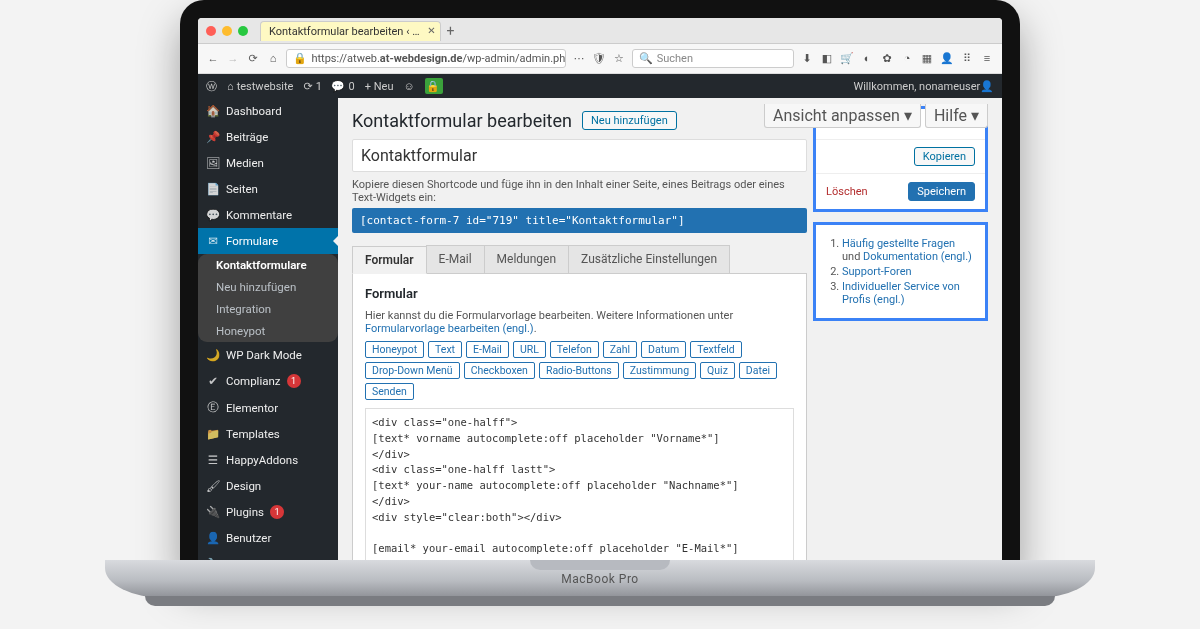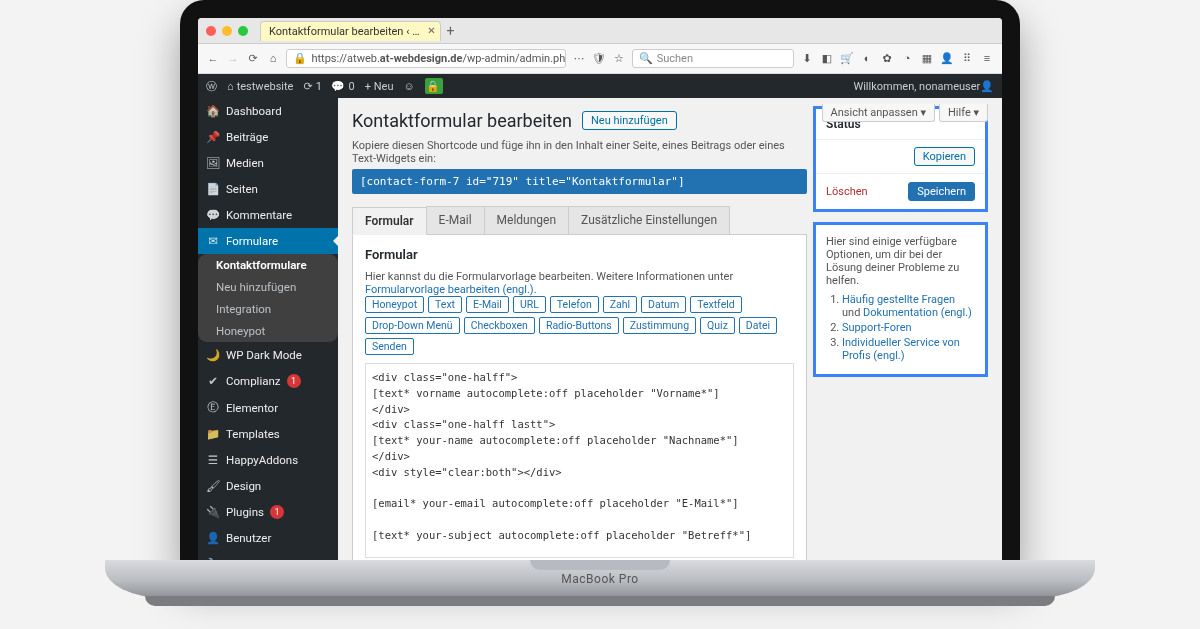--- a/index.html
+++ b/index.html
@@ -59,35 +59,35 @@
   .count{background:#d63638;color:#fff;border-radius:9px;min-width:14px;height:14px;font-size:9px;display:inline-flex;align-items:center;justify-content:center;padding:0 3px}
   .micon{width:14px;text-align:center;opacity:.8}
 
   
   .content { flex:1; background:#f1f1f1; padding:8px 14px; overflow:hidden; font-size:12px; color:#444; position:relative; }
   .toprow{display:flex; gap:6px; align-items:flex-start}
   .main{flex:1; min-width:0}
   .rightcol{width:175px; display:flex; flex-direction:column; gap:10px}
 
   .screen-opts{position:absolute; right:14px; top:6px; display:flex; gap:4px}
-  .so-btn{background:#f7f7f7;border:1px solid #ccc;border-top:none;border-radius:0 0 3px 3px;padding:2px 8px;font-size:11px;color:#555}
+  .so-btn{background:#f7f7f7;border:1px solid #ccc;border-top:none;border-radius:0 0 3px 3px;padding:2px 8px;font-size:16px;color:#555}
 
   h1.pt{font-size:18px; font-weight:400; color:#23282d; display:flex; align-items:center; gap:10px; margin:4px 0 8px}
   .btn{border:1px solid #0071a1;color:#0071a1;background:#f7f7f7;padding:2px 8px;border-radius:3px;font-size:11px}
   .btn.primary{background:#2271b1;border-color:#2271b1;color:#fff}
   .titlein{width:100%;background:#fff;border:1px solid #ddd;padding:6px 8px;font-size:16px;color:#333;border-radius:2px}
   .hint{font-size:11px;color:#555;margin:6px 0 4px}
   .short{background:#2271b1;color:#fff;padding:6px 8px;font-family:Menlo,monospace;font-size:11px;border-radius:2px}
   .tabs{display:flex;border-bottom:1px solid #ccc;margin-top:12px;font-size:12px}
   .tabs .t{padding:6px 12px;border:1px solid #ccc;border-bottom:none;background:#e5e5e5;margin-right:-1px;color:#555;cursor:pointer}
   .tabs .t.a{background:#f1f1f1;border-bottom:1px solid #f1f1f1;position:relative;top:1px;color:#333;font-weight:600}
 
   .panel{background:#fff;border:1px solid #ccc;border-top:none;padding:12px}
   .panel h3{font-size:13px;font-weight:600;margin-bottom:8px;color:#23282d}
-  .desc{font-size:11px;color:#555;}
+  .desc{font-size:11px;color:#555;margin-bottom:6px}
   .desc a{color:#2271b1}
   .tags{display:flex;flex-wrap:wrap;gap:4px;margin-bottom:8px}
   .tag{border:1px solid #2271b1;color:#2271b1;padding:1px 6px;border-radius:2px;font-size:10.5px;cursor:pointer}
   .code{width:100%;border:1px solid #ddd;font-family:Menlo,monospace;font-size:10.5px;line-height:1.5;color:#333;padding:6px;white-space:pre-wrap;height:195px;overflow:hidden}
 
   .box{background:#fff;border:3px solid #3b82f6}
   .box h4{padding:8px 10px;font-size:12px;font-weight:600;border-bottom:1px solid #eee;color:#23282d}
   .box .bd{padding:10px;font-size:11px;color:#555}
   .box .ft{display:flex;justify-content:space-between;align-items:center;padding:8px 10px;border-top:1px solid #eee}
   .del{color:#b32d2e;font-size:11px}
@@ -238,20 +238,21 @@
         <div class="so-btn">Ansicht anpassen ▾</div>
         <div class="so-btn">Hilfe ▾</div>
       </div>
 
       <div class="toprow">
         <div class="main">
           <h1 class="pt">
             <span>Kontaktformular bearbeiten</span>
             <span class="btn">Neu hinzufügen</span>
           </h1>
+          <input class="titlein" value="Kontaktformular" style="">
           <div class="hint">Kopiere diesen Shortcode und füge ihn in den Inhalt einer Seite, eines Beitrags oder eines Text-Widgets ein:</div>
           <div class="short">[contact-form-7 id="719" title="Kontaktformular"]</div>
 
           <div class="tabs" id="tabs">
                 <div class="t a">Formular</div>
                 <div class="t">E-Mail</div>
                 <div class="t">Meldungen</div>
                 <div class="t">Zusätzliche Einstellungen</div>
               </div>
 
@@ -304,21 +305,20 @@
               <span class="btn">Kopieren</span>
             </div>
             <div class="ft">
               <span class="del">Löschen</span>
               <span class="btn primary">Speichern</span>
             </div>
           </div>
 
           <div class="box help">
             <div class="bd">
-              <div style="margin-bottom:6px">Hier sind einige verfügbare Optionen, um dir bei der Lösung deiner Probleme zu helfen.</div>
               <ol>
                 <li><a>Häufig gestellte Fragen</a><span> und </span><a>Dokumentation (engl.)</a></li>
                 <li><a>Support-Foren</a></li>
                 <li><a>Individueller Service von Profis (engl.)</a></li>
               </ol>
             </div>
           </div>
         </div>
       </div>
     </div>

